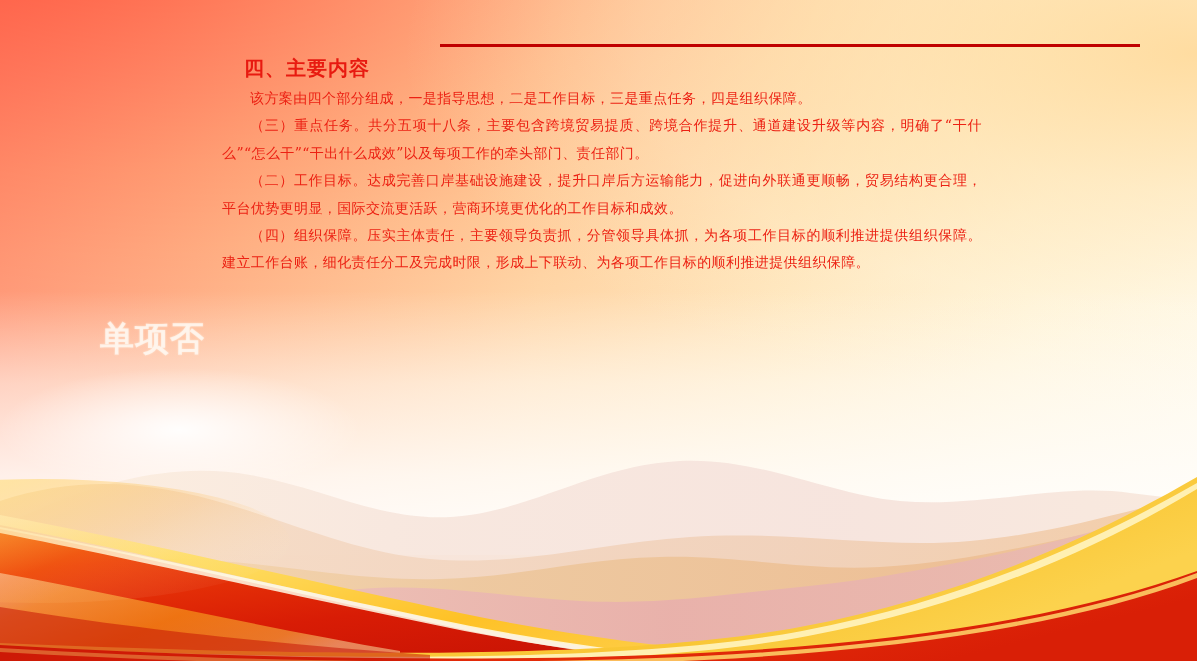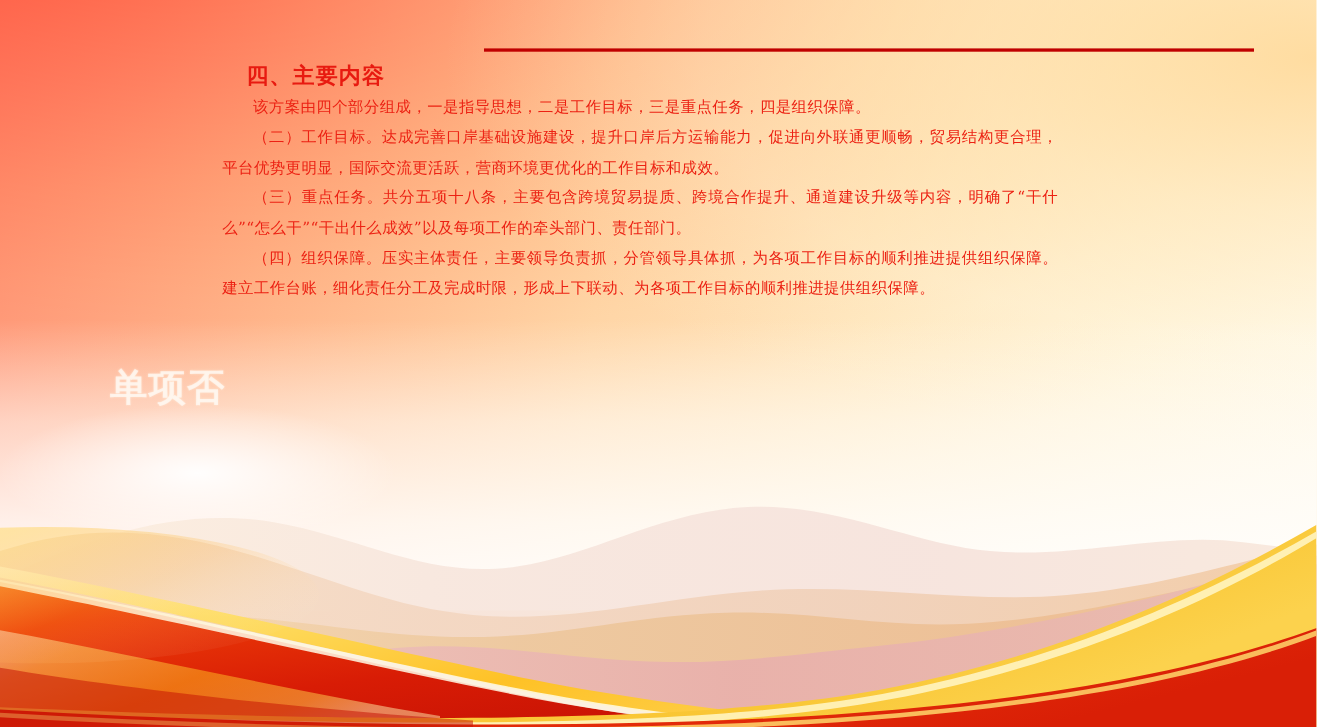--- a/index.html
+++ b/index.html
@@ -53,35 +53,35 @@
     top: 44px;
     width: 700px;
     height: 3px;
     background: #c00000;
   }
 
   
   .watermark {
     position: absolute;
     left: 100px;
-    top: 330px;
+    top: 316px;
     font-family: "DejaVu Sans", "Liberation Sans", sans-serif;
     font-weight: bold;
     font-size: 34px;
     letter-spacing: 1px;
     color: rgba(255,255,255,0.60);
     text-shadow: 0 0 2px rgba(255,240,220,0.8);
     white-space: nowrap;
     user-select: none;
   }
 
   
   .content {
     position: absolute;
-    left: 202px;
+    left: 222px;
     top: 56px;
     width: 760px;
   }
   .section-title {
     font-family: "DejaVu Sans", "Liberation Sans", sans-serif;
     font-weight: bold;
     font-size: 20px;
     color: #e81a10;
     margin: 0 0 4px 22px;
     letter-spacing: 1px;
@@ -117,22 +117,22 @@
   <div class="bg-haze"></div>
   <div class="bg-cloud-l"></div>
 
   <div class="top-rule"></div>
 
   <div class="watermark">单项否</div>
 
   <div class="content">
     <div class="section-title">四、主要内容</div>
     <p class="para">该方案由四个部分组成，一是指导思想，二是工作目标，三是重点任务，四是组织保障。</p>
+    <p class="para">（三）重点任务。共分五项十八条，主要包含跨境贸易提质、跨境合作提升、通道建设升级等内容，明确了“干什么”“怎么干”“干出什么成效”以及每项工作的牵头部门、责任部门。</p>
     <p class="para">（二）工作目标。达成完善口岸基础设施建设，提升口岸后方运输能力，促进向外联通更顺畅，贸易结构更合理，平台优势更明显，国际交流更活跃，营商环境更优化的工作目标和成效。</p>
-    <p class="para">（三）重点任务。共分五项十八条，主要包含跨境贸易提质、跨境合作提升、通道建设升级等内容，明确了“干什么”“怎么干”“干出什么成效”以及每项工作的牵头部门、责任部门。</p>
     <p class="para">（四）组织保障。压实主体责任，主要领导负责抓，分管领导具体抓，为各项工作目标的顺利推进提供组织保障。建立工作台账，细化责任分工及完成时限，形成上下联动、为各项工作目标的顺利推进提供组织保障。</p>
   </div>
 
   <div class="deco">
     <svg viewBox="0 0 1197 230" preserveAspectRatio="none">
       <defs>
         <linearGradient id="mtnFar" x1="0" y1="0" x2="1" y2="0">
           <stop offset="0%" stop-color="#fceede"></stop>
           <stop offset="35%" stop-color="#f7e6dd"></stop>
           <stop offset="70%" stop-color="#f6e3dc"></stop>

